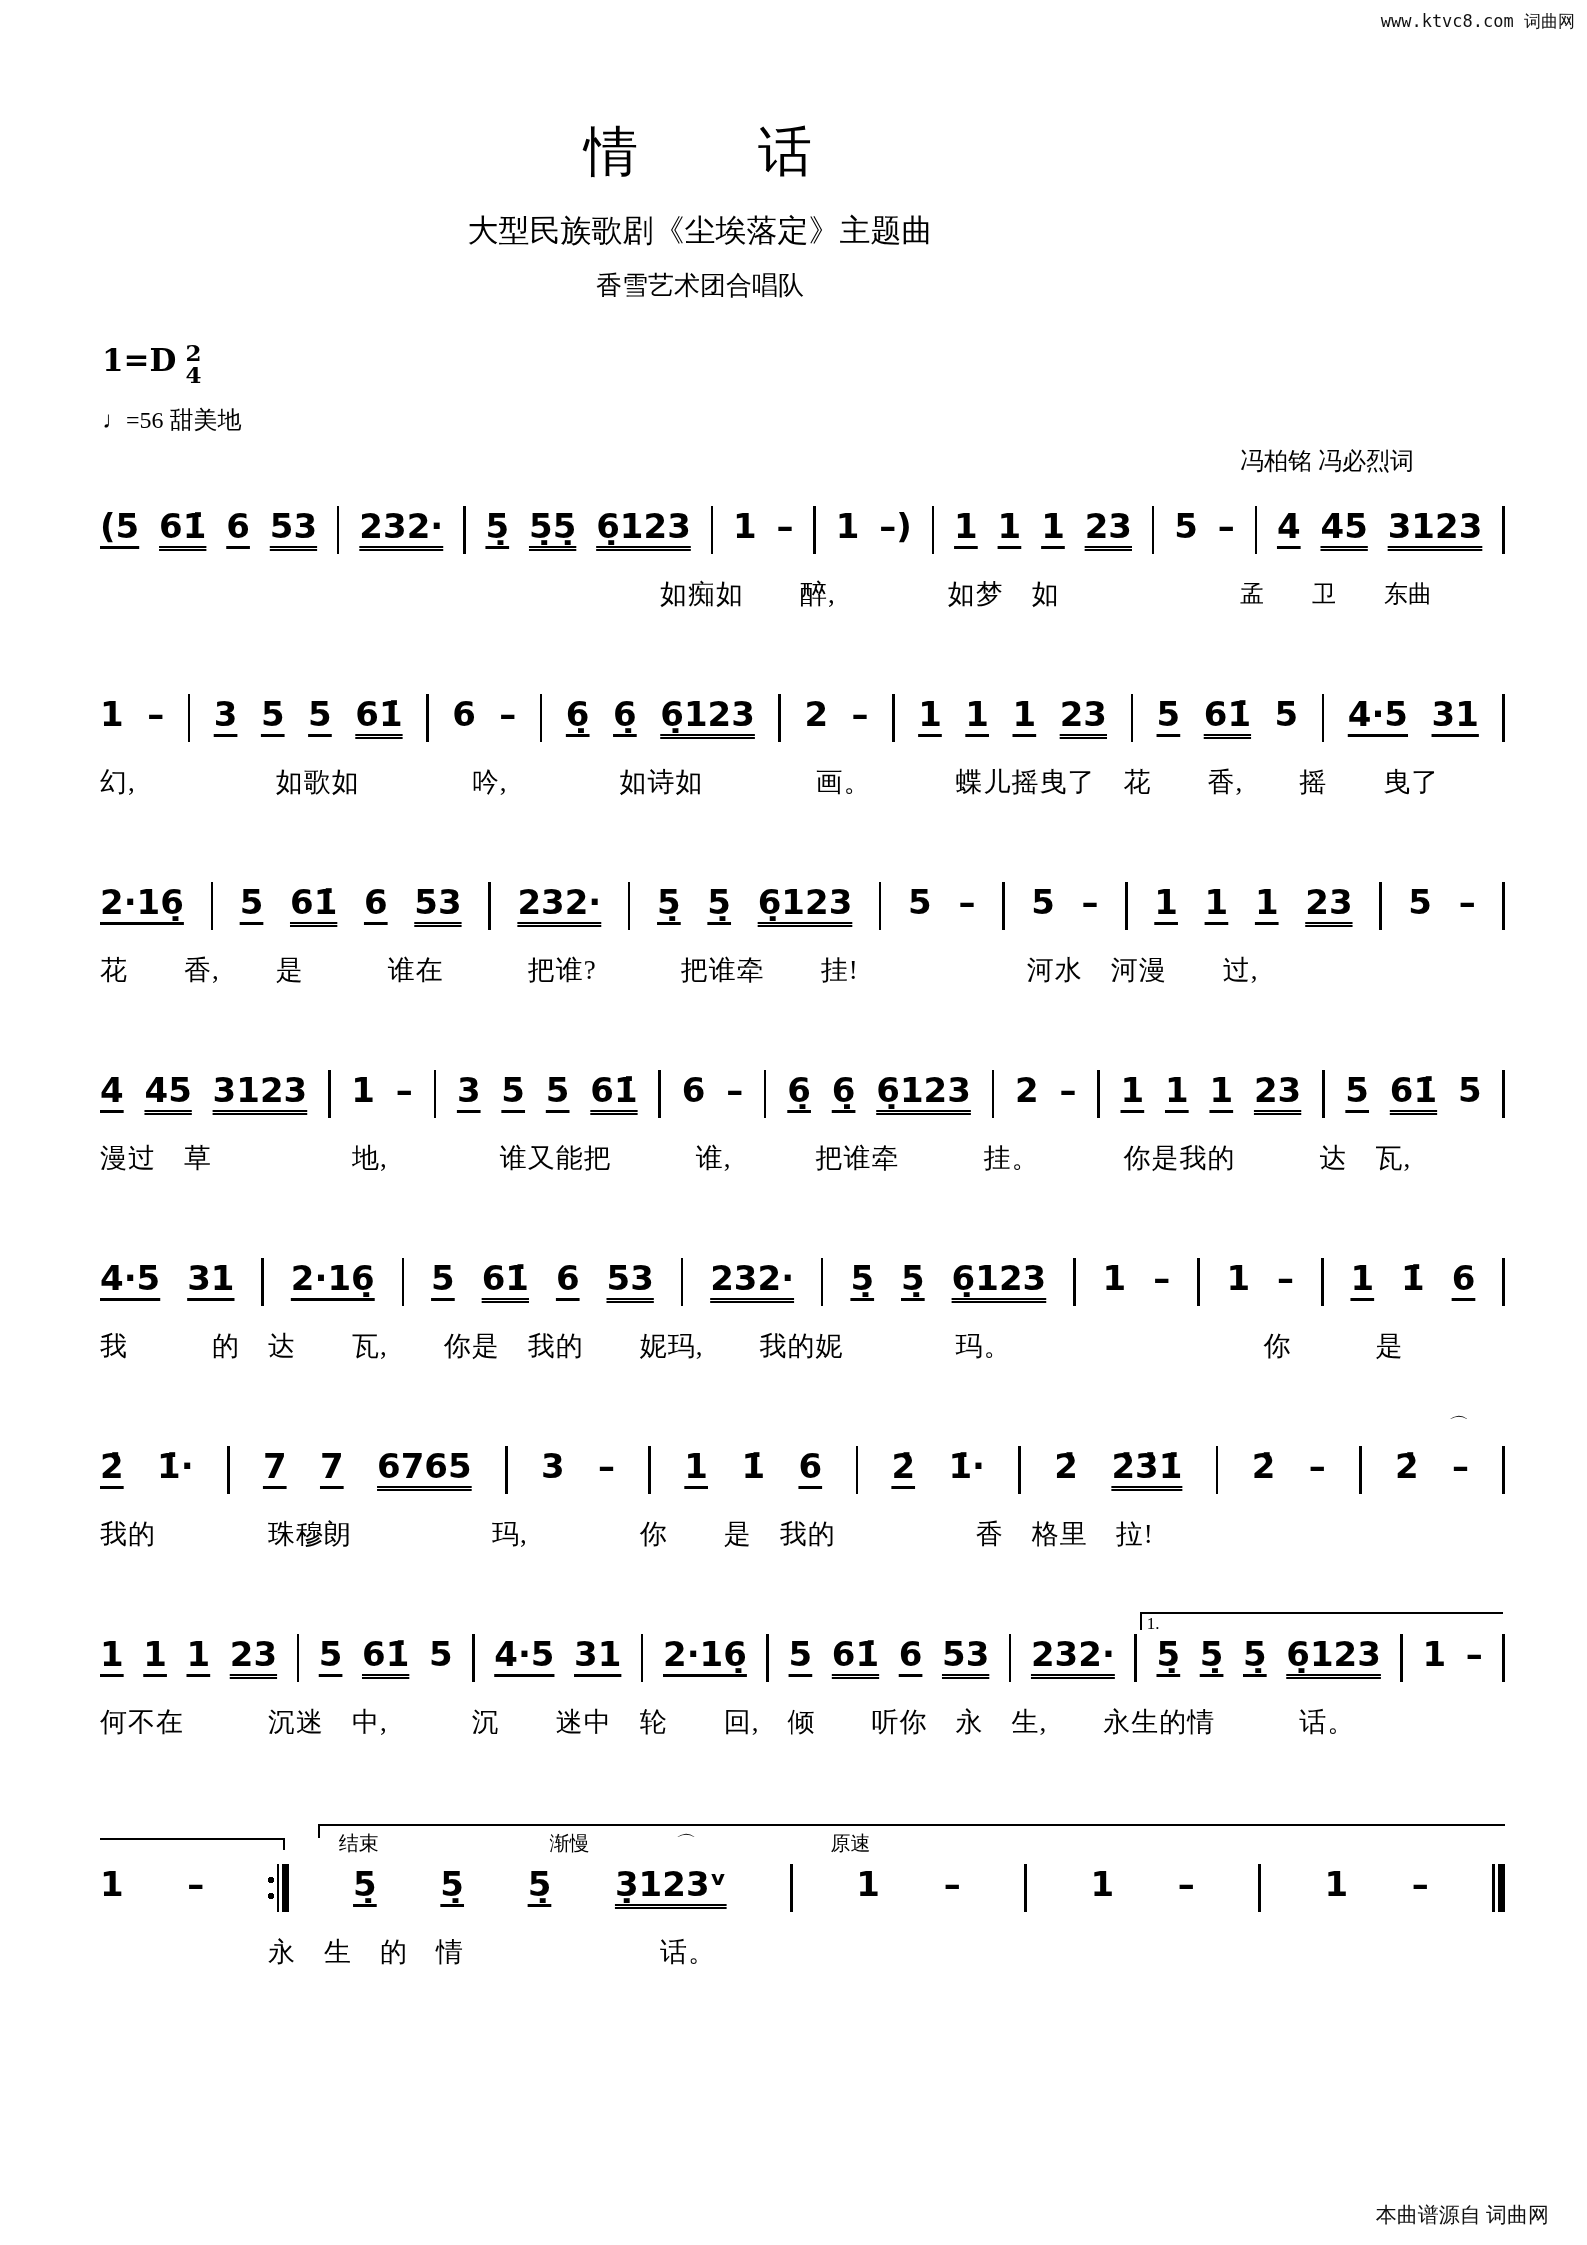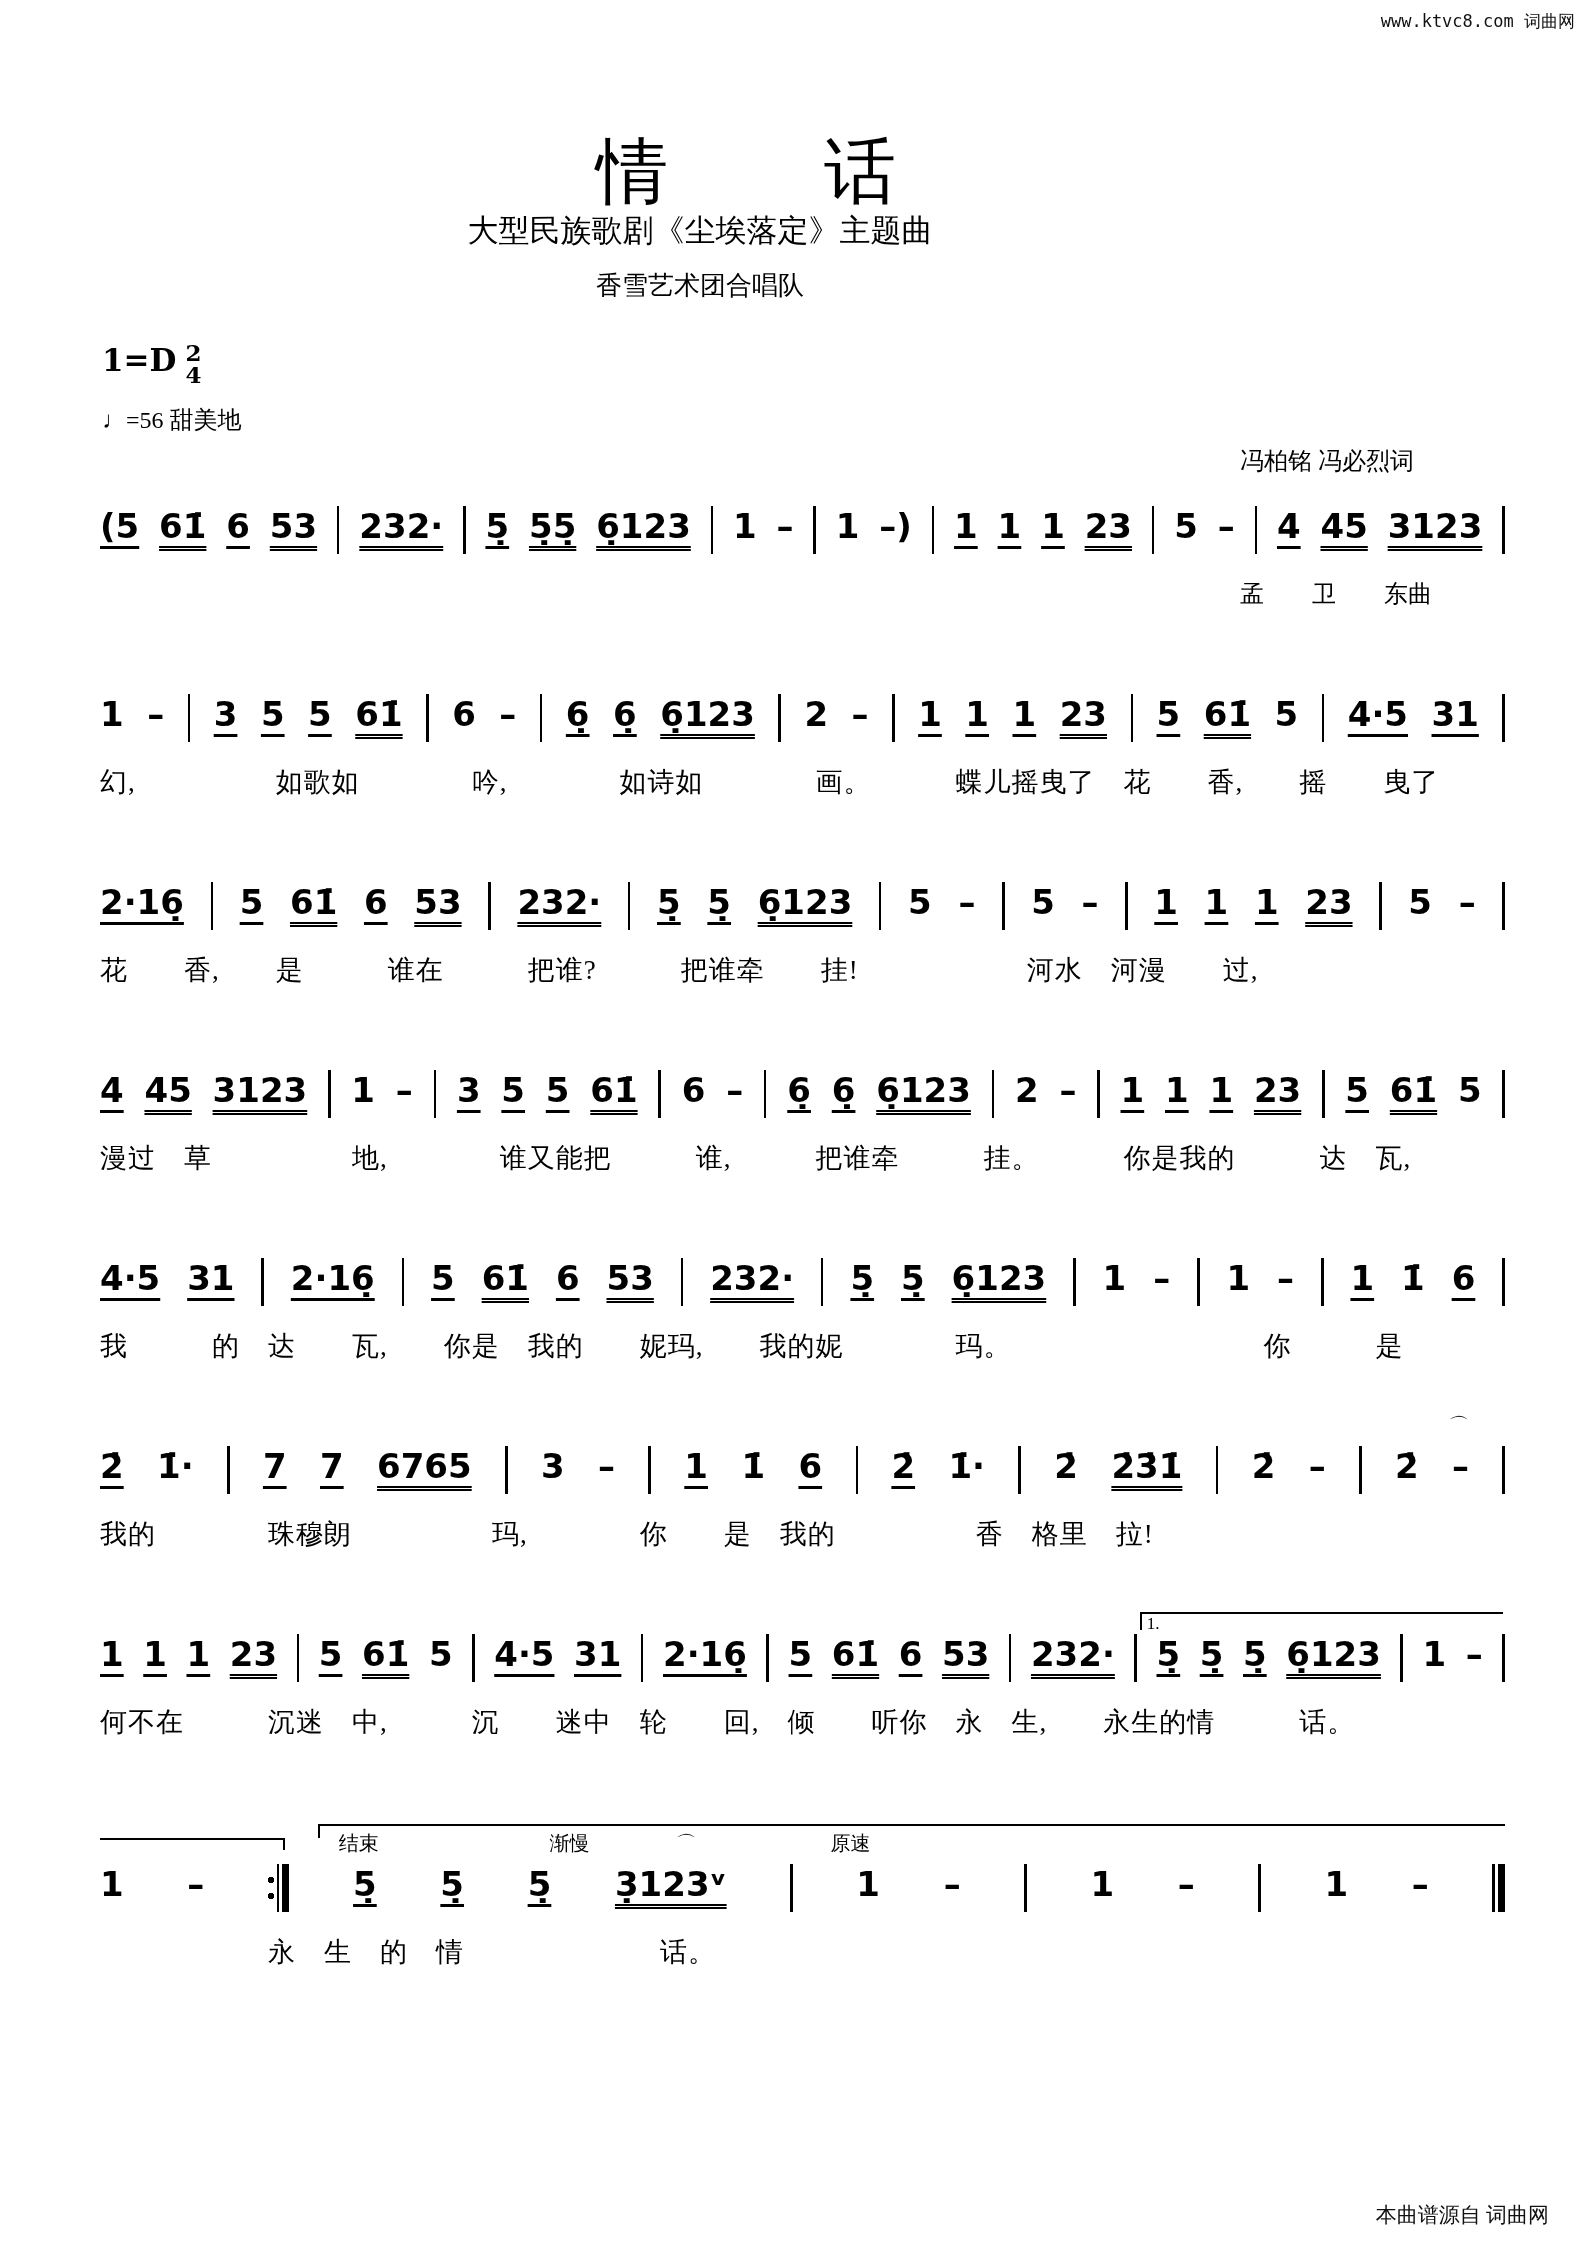--- a/index.html
+++ b/index.html
@@ -10,21 +10,21 @@
   }
   .watermark {
     position:absolute; top:10px; right:12px;
     font-family:"DejaVu Sans Mono", monospace; font-size:17px; color:#111;
   }
   .footer {
     position:absolute; bottom:16px; right:38px;
     font-size:21px; color:#111;
   }
   .header { position:absolute; top:0; left:0; width:1400px; text-align:center; }
-  .title { position:absolute; top:124px; width:100%; font-size:72px; letter-spacing:4px; white-space:pre;padding-left:48px; }
+  .title { position:absolute; top:116px; width:100%; font-size:54px; letter-spacing:4px; white-space:pre; }
   .subtitle { position:absolute; top:210px; width:100%; font-size:31px; white-space:pre; }
   .performer { position:absolute; top:268px; width:100%; font-size:26px; white-space:pre; }
 
   .keysig {
     position:absolute; left:102px; top:342px;
     font-family:"DejaVu Serif", serif; font-weight:bold; font-size:31px;
     display:flex; align-items:flex-start;
   }
   .frac { display:inline-flex; flex-direction:column; margin-left:9px; font-size:23px; line-height:0.95; text-align:center; }
   .tempo { position:absolute; left:102px; top:404px; font-size:24px; white-space:pre; }
@@ -115,20 +115,21 @@
         <span class="note u2">23</span>
         <span class="bar"></span>
         <span class="note">5</span>
         <span class="note dash">–</span>
         <span class="bar"></span>
         <span class="note u1">4</span>
         <span class="note u2">45</span>
         <span class="note u2">3123</span>
         <span class="bar"></span>
       </div>
+      <div class="lyrics-row">　　　　　　　　　　　　　　　　　　　　如痴如　　醉,　　　　如梦　如</div>
     </div>
     <div class="system">
       <div class="notes-row">
         <span class="note">1</span>
         <span class="note dash">–</span>
         <span class="bar"></span>
         <span class="note u1">3</span>
         <span class="note u1">5</span>
         <span class="note u1">5</span>
         <span class="note u2">61̇</span>

